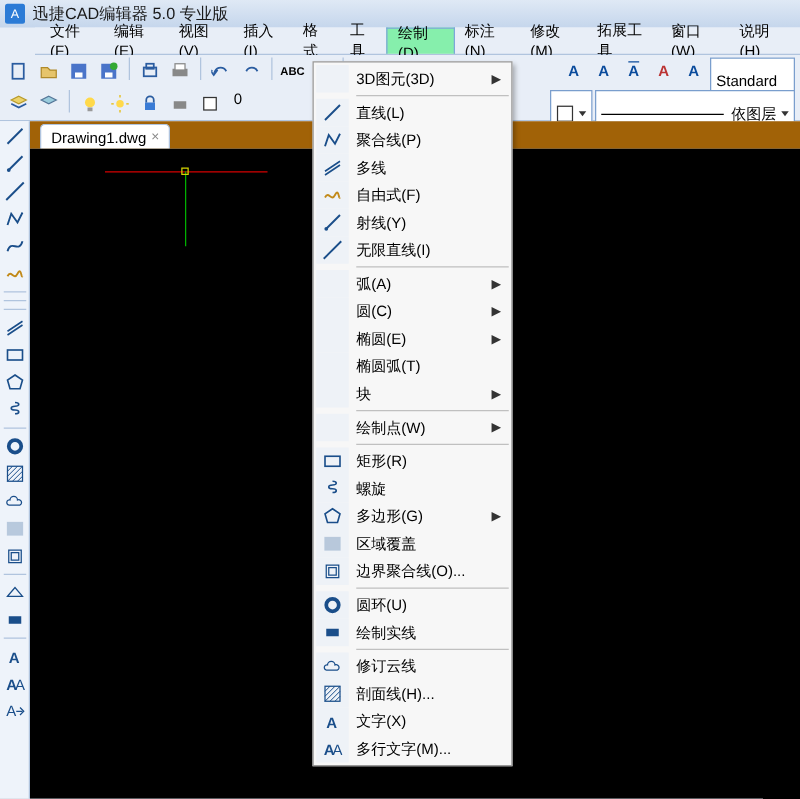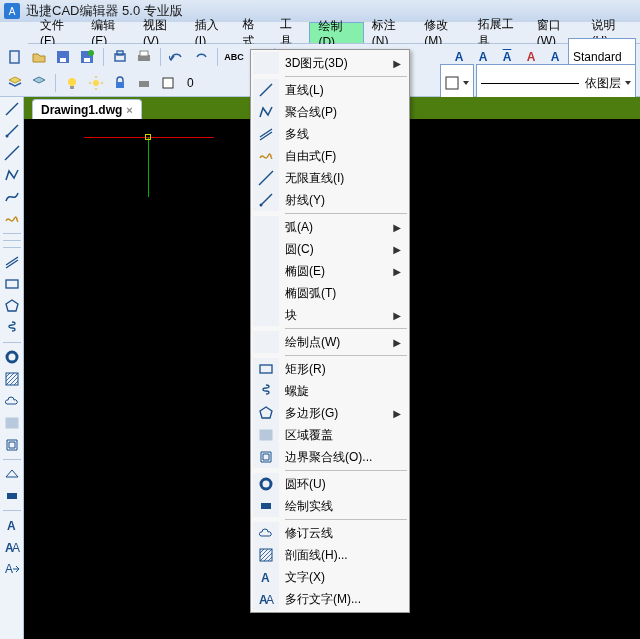--- a/index.html
+++ b/index.html
@@ -11,37 +11,37 @@
   .titlebar .logo { width: 16px; height: 16px; background: #2b7bd6; color: #fff; font-size: 10px; display: flex; align-items: center; justify-content: center; margin-right: 6px; border-radius: 2px; }
   .titlebar .title { font-size: 13px; }
 
   
   .menubar { height: 22px; background: #e8eef7; display: flex; align-items: stretch; padding: 0 4px; border-bottom: 1px solid #b0c4de; margin-left: 28px; }
   .menubar .item { padding: 0 8px; display: flex; align-items: center; cursor: default; }
   .menubar .item.active { background: #86efac; border: 1px solid #7da7d9; border-bottom: none; }
 
   
   .toolbars { background: #e8eef7; border-bottom: 1px solid #b0c4de; }
-  .toolbar-row { height: 26px; display: flex; align-items: center; padding: 2px 4px; gap: 2px; }
+  .toolbar-row { height: 26px; display: flex; padding: 2px 4px; gap: 2px; }
   .tb-btn { width: 22px; height: 22px; display: flex; align-items: center; justify-content: center; border: 1px solid transparent; border-radius: 2px; cursor: default; }
   .tb-sep { width: 1px; height: 18px; background: #b0c4de; margin: 0 3px; }
   .icon { width: 16px; height: 16px; display: block; }
   .tb-dropdown { height: 38px; min-width: 80px; border: 1px solid #7a9ecd; background: #fff; display: flex; align-items: center; padding: 0 4px; font-size: 11px; }
   .line-sample { flex: 1; height: 0; border-top: 1px solid #000; margin-right: 6px; }
   .arrow-down { width: 0; height: 0; border-left: 3px solid transparent; border-right: 3px solid transparent; border-top: 4px solid #333; margin-left: 4px; }
   .wide { min-width: 160px; }
 
   
   .main { flex: 1; display: flex; position: relative; background: #e8eef7; }
   .side-toolbar { width: 24px; background: #eef3fa; border-right: 1px solid #b0c4de; display: flex; flex-direction: column; align-items: center; padding: 2px 0; gap: 2px; }
   .side-toolbar .tb-btn { width: 20px; height: 20px; }
   .side-toolbar .sep-h { width: 18px; height: 1px; background: #b0c4de; margin: 2px 0; }
 
   .canvas-wrap { flex: 1; display: flex; flex-direction: column; position: relative; }
-  .tabs { height: 22px; display: flex; align-items: flex-end; padding-left: 8px; background: #4d7c0f; font-weight: bold; }
+  .tabs { height: 22px; display: flex; align-items: flex-end; padding-left: 8px; background: #a16207; }
   .tab { height: 20px; background: #fff; border: 1px solid #b0c4de; border-bottom: none; border-radius: 4px 4px 0 0; padding: 0 8px; display: flex; align-items: center; gap: 4px; font-size: 11px; }
   .tab .close { font-size: 11px; color: #888; }
   .canvas { flex: 1; background: #000; position: relative; overflow: hidden; }
   .crosshair-h { position: absolute; height: 1px; background: #d40000; }
   .crosshair-v { position: absolute; width: 1px; background: #00b000; }
   .origin-box { position: absolute; width: 6px; height: 6px; border: 1px solid #d4d400; }
 
   
   .dd-menu { position: absolute; background: #f7f7f7; border: 1px solid #989898; box-shadow: 2px 2px 4px rgba(0,0,0,0.3); z-index: 100; padding: 2px; }
   .dd-menu .row { height: 22px; display: flex; align-items: center; padding-right: 20px; cursor: default; position: relative; }
@@ -400,34 +400,34 @@
         <div class="dd-icon-col">
           <svg class="icon" viewBox="0 0 16 16">
             <path d="M2 10c3-6 5 4 8-2s3 4 4 2" stroke="#c28a1a" fill="none" stroke-width="1.5"></path>
           </svg>
         </div>
         <span class="label">自由式(F)</span>
       </div>
       <div class="row">
         <div class="dd-icon-col">
           <svg class="icon" viewBox="0 0 16 16">
-            <line x1="1" y1="15" x2="15" y2="1" stroke="#1a4e8a" stroke-width="1.5"></line>
-          </svg>
-        </div>
-        <span class="label">无限直线(I)</span>
-      </div>
-      <div class="row">
-        <div class="dd-icon-col">
-          <svg class="icon" viewBox="0 0 16 16">
             <line x1="3" y1="13" x2="14" y2="2" stroke="#1a4e8a" stroke-width="1.5"></line>
             <circle cx="3" cy="13" r="1.5" fill="#1a4e8a"></circle>
           </svg>
         </div>
         <span class="label">射线(Y)</span>
       </div>
+      <div class="row">
+        <div class="dd-icon-col">
+          <svg class="icon" viewBox="0 0 16 16">
+            <line x1="1" y1="15" x2="15" y2="1" stroke="#1a4e8a" stroke-width="1.5"></line>
+          </svg>
+        </div>
+        <span class="label">无限直线(I)</span>
+      </div>
       <div class="dd-sep"></div>
       <div class="row">
         <div class="dd-icon-col"></div>
         <span class="label">弧(A)</span>
         <span class="arrow">▶</span>
       </div>
       <div class="row">
         <div class="dd-icon-col"></div>
         <span class="label">圆(C)</span>
         <span class="arrow">▶</span>

